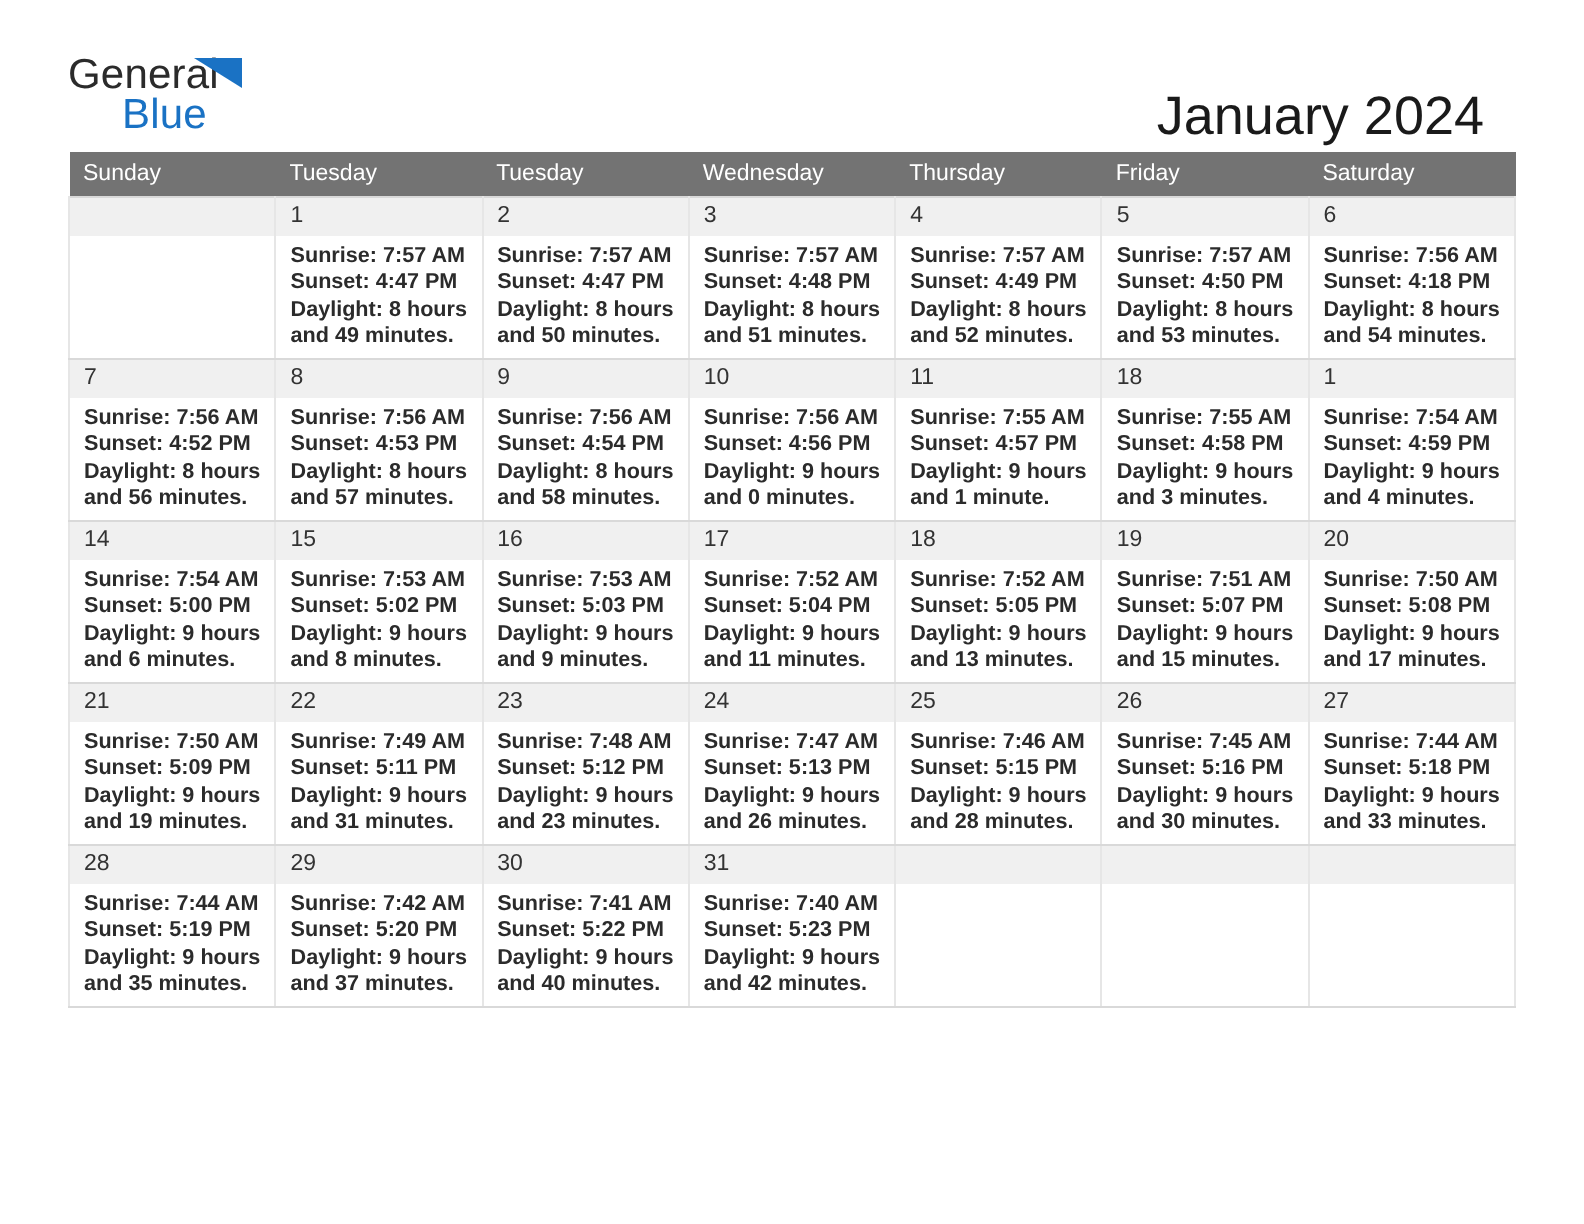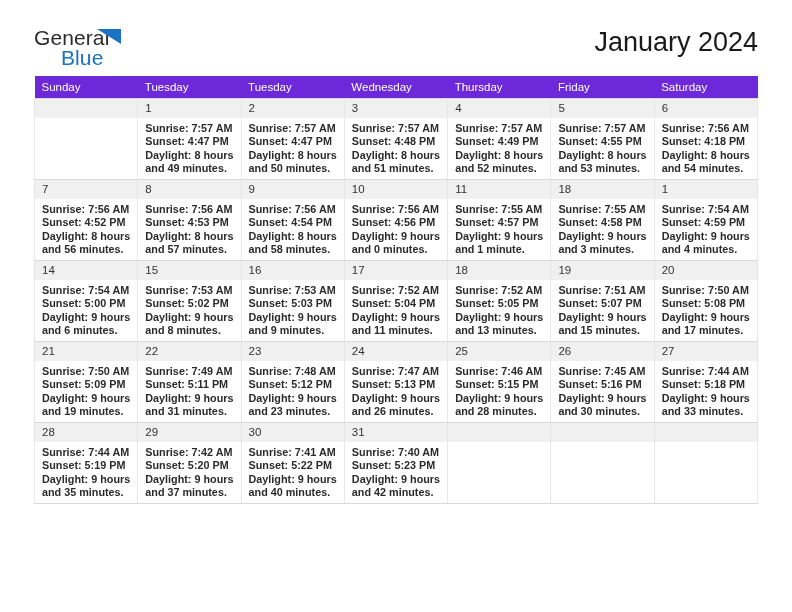--- a/index.html
+++ b/index.html
@@ -65,39 +65,39 @@
   }
   .title-block {
     text-align: right;
     padding-top: 0px;
   }
   .cal-title {
     font-size: 27px;
     color: #1a1a1a;
     line-height: 32px;
     font-weight: normal;
-    margin: 0;
+    margin: 16px;
   }
   .cal-subtitle {
     font-size: 14.5px;
     color: #1a1a1a;
     line-height: 20px;
     margin: 6px 0 0 0;
     font-weight: normal;
   }
 
   
   .calendar {
     width: 724px;
     border-collapse: collapse;
     table-layout: fixed;
     margin-top: 6px;
   }
   .calendar th {
-    background: #6d28d9;
+    background: #737373;
     color: #ffffff;
     font-weight: normal;
     font-size: 11.5px;
     text-align: left;
     padding: 5px 0 5px 7px;
     height: 12px;
     border: none;
   }
   .calendar td {
     vertical-align: top;
@@ -220,21 +220,21 @@
                 <div>Sunset: 4:49 PM</div>
                 <div class="daylight">Daylight: 8 hours and 52 minutes.</div>
               </div>
             </div>
           </td>
           <td>
             <div class="cell-inner">
               <span class="daynum">5</span>
               <div class="info">
                 <div>Sunrise: 7:57 AM</div>
-                <div>Sunset: 4:55 PM</div>
+                <div>Sunset: 4:50 PM</div>
                 <div class="daylight">Daylight: 8 hours and 53 minutes.</div>
               </div>
             </div>
           </td>
           <td>
             <div class="cell-inner">
               <span class="daynum">6</span>
               <div class="info">
                 <div>Sunrise: 7:56 AM</div>
                 <div>Sunset: 4:18 PM</div>

